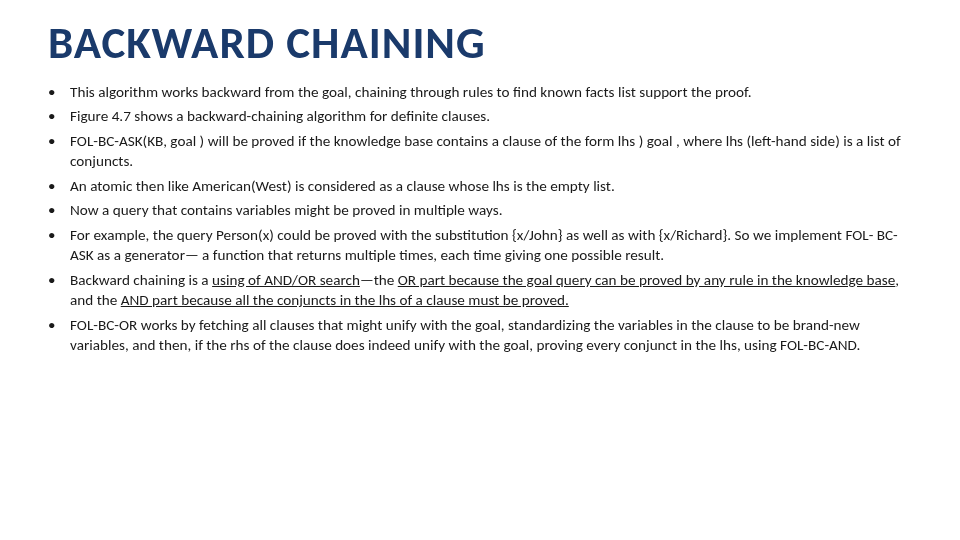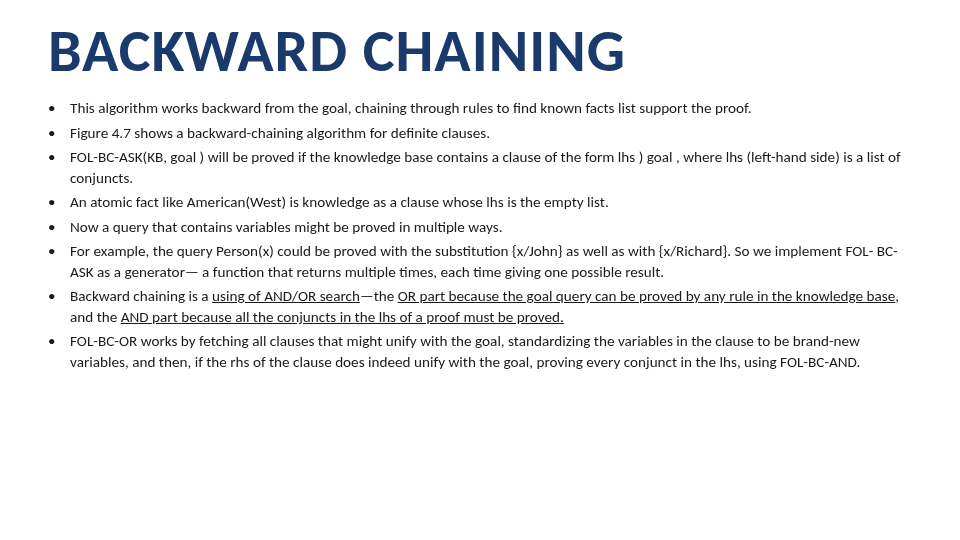--- a/index.html
+++ b/index.html
@@ -13,21 +13,21 @@
       overflow: hidden;
     }
     .page {
       width: 960px;
       height: 540px;
       padding: 18px 48px 18px 48px;
       display: flex;
       flex-direction: column;
     }
     .title {
-      font-size: 60px;
+      font-size: 45px;
       font-weight: 900;
       color: #1a3a6b;
       letter-spacing: 1px;
       margin-bottom: 14px;
       line-height: 1.1;
       font-family: 'Calibri', 'Segoe UI', Arial, sans-serif;
     }
     .bullet-list {
       list-style: none;
       padding: 0;
@@ -71,32 +71,32 @@
     <li>
       <span class="bullet">•</span>
       <span class="text">Figure 4.7 shows a backward-chaining algorithm for definite clauses.</span>
     </li>
     <li>
       <span class="bullet">•</span>
       <span class="text">FOL-BC-ASK(KB, goal ) will be proved if the knowledge base contains a clause of the form lhs ) goal , where lhs (left-hand side) is a list of conjuncts.</span>
     </li>
     <li>
       <span class="bullet">•</span>
-      <span class="text">An atomic fact like American(West) is knowledge as a clause whose lhs is the empty list.</span>
+      <span class="text">An atomic then like American(West) is considered as a clause whose lhs is the empty list.</span>
     </li>
     <li>
       <span class="bullet">•</span>
       <span class="text">Now a query that contains variables might be proved in multiple ways.</span>
     </li>
     <li>
       <span class="bullet">•</span>
       <span class="text">For example, the query Person(x) could be proved with the substitution {x/John} as well as with {x/Richard}. So we implement FOL- BC-ASK as a <span class="bold">generator</span>— a function that returns multiple times, each time giving one possible result.</span>
     </li>
     <li>
       <span class="bullet">•</span>
-      <span class="text">Backward chaining is a <span class="underline">using of AND/OR search</span>—the <span class="underline">OR part because the goal query can be proved by any rule in the knowledge base</span>, and the <span class="underline">AND part because all the conjuncts in the lhs of a proof must be proved.</span></span>
+      <span class="text">Backward chaining is a <span class="underline">using of AND/OR search</span>—the <span class="underline">OR part because the goal query can be proved by any rule in the knowledge base</span>, and the <span class="underline">AND part because all the conjuncts in the lhs of a clause must be proved.</span></span>
     </li>
     <li>
       <span class="bullet">•</span>
       <span class="text">FOL-BC-OR works by fetching all clauses that might unify with the goal, standardizing the variables in the clause to be brand-new variables, and then, if the rhs of the clause does indeed unify with the goal, proving every conjunct in the lhs, using FOL-BC-AND.</span>
     </li>
   </ul>
 </div>
 
 </body></html>

